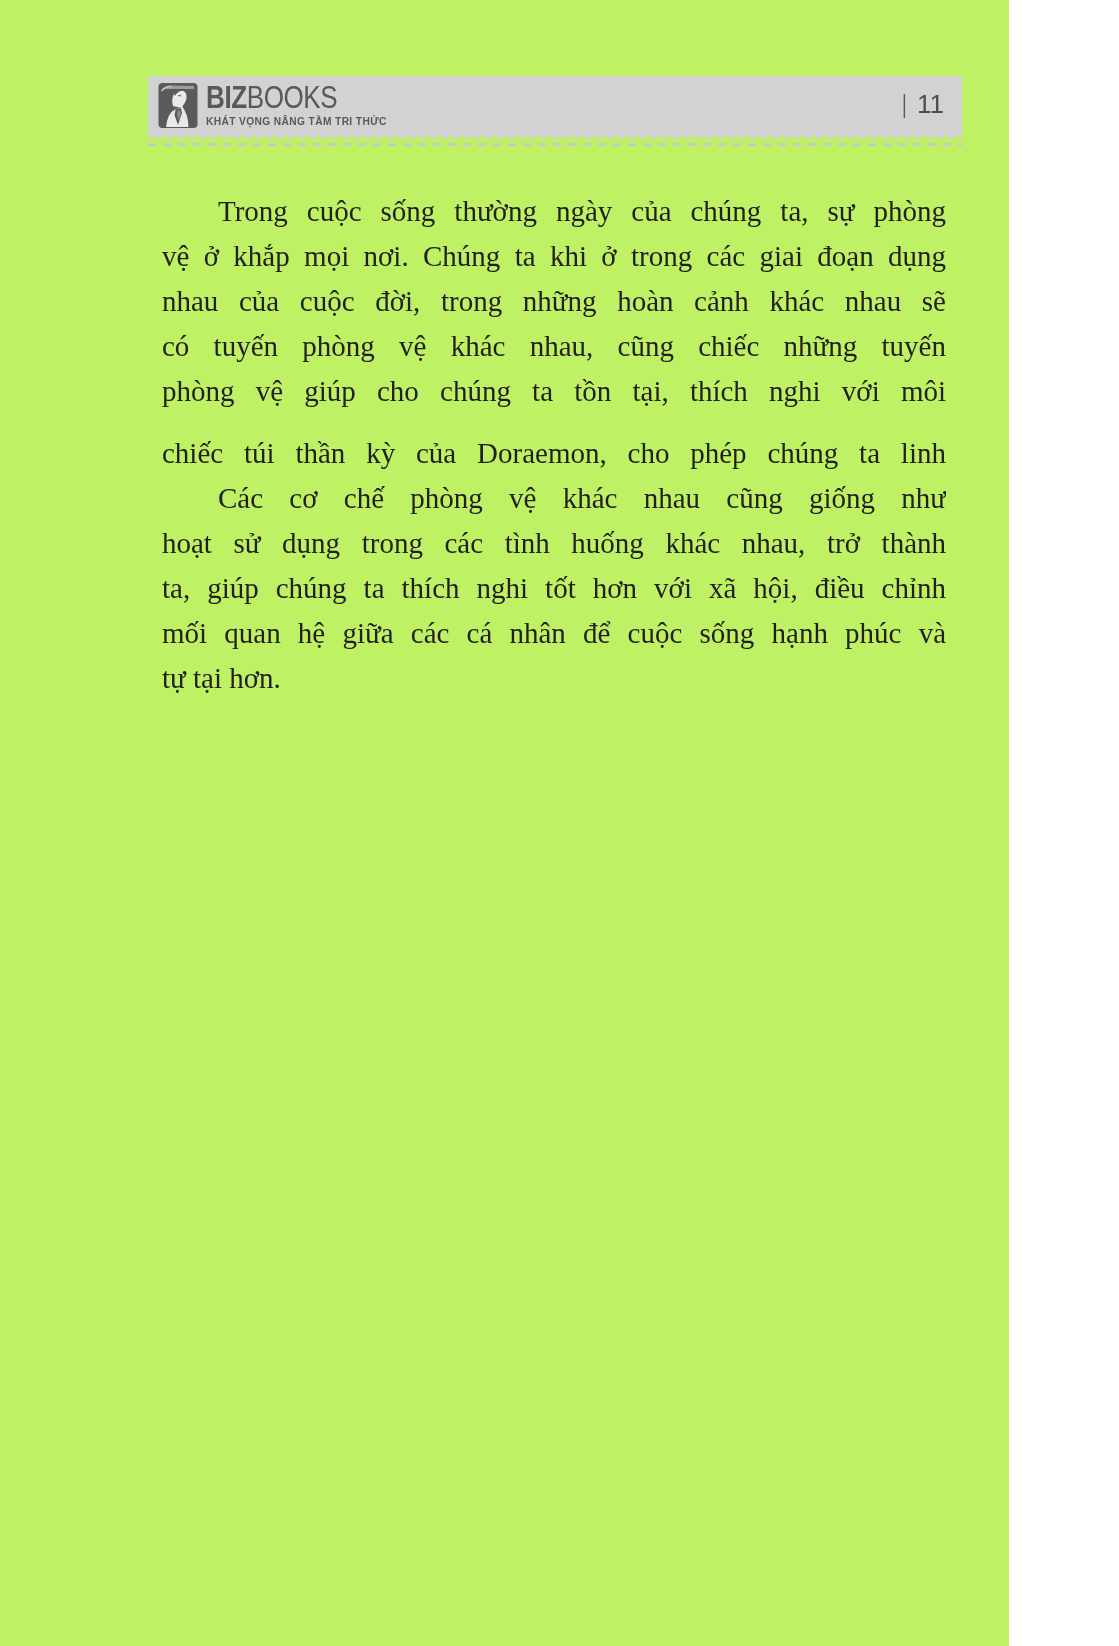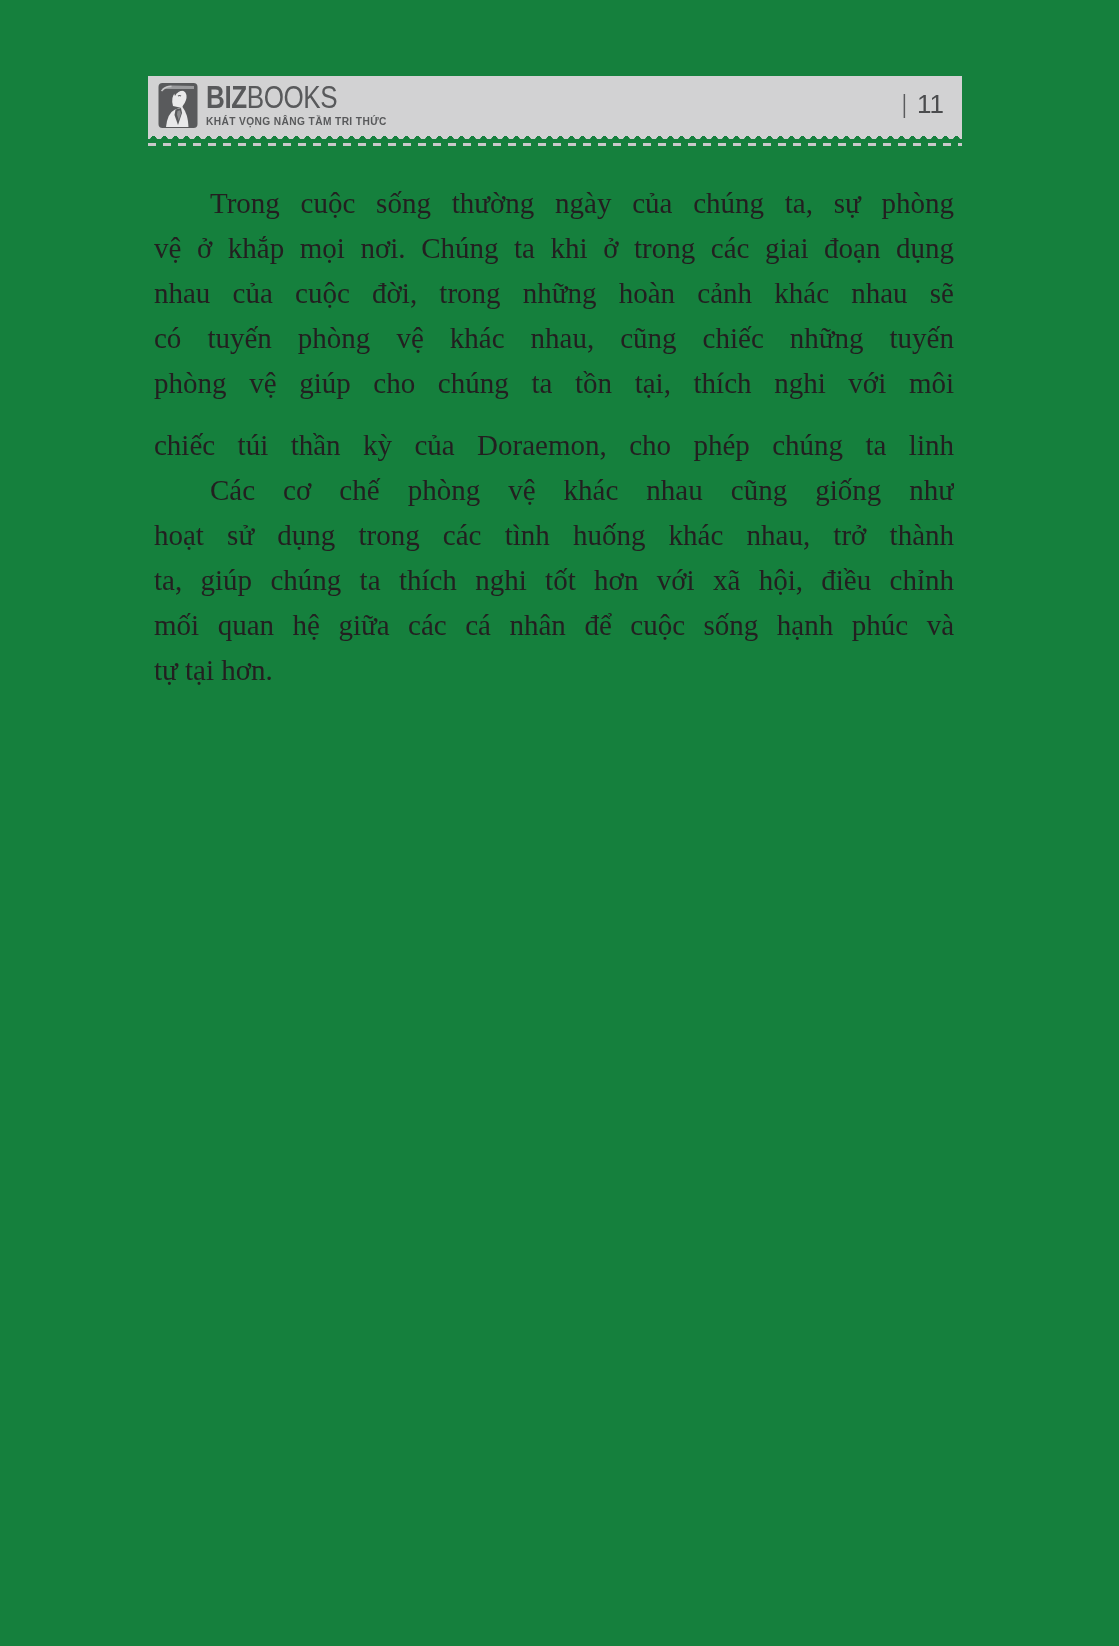--- a/index.html
+++ b/index.html
@@ -2,23 +2,23 @@
 <html><head>
 <meta charset="utf-8">
 <style>
   html, body {
     margin: 0;
     padding: 0;
     background: #ffffff;
   }
   .page {
     position: relative;
-    width: 1119px;
+    width: 1009px;
     height: 1646px;
-    background: #15803d;
+    background: #bef264;
     overflow: hidden;
     font-family: "Liberation Serif", "DejaVu Serif", serif;
   }
 
   
   .header {
     position: absolute;
     left: 148px;
     top: 76px;
     width: 814px;
@@ -101,21 +101,21 @@
 
   
   .content {
     position: absolute;
     left: 146px;
     top: 173px;
     width: 816px;
     color: #231f20;
     font-size: 29px;
   }
-  .paragraph { margin: 8px; }
+  .paragraph { margin: 16px; }
   .paragraph + .paragraph { margin-top: 17px; }
   .line {
     height: 45px;
     line-height: 45px;
     text-align: justify;
     text-align-last: justify;
     overflow: hidden;
     white-space: normal;
   }
   .line.first { text-indent: 56px; }

